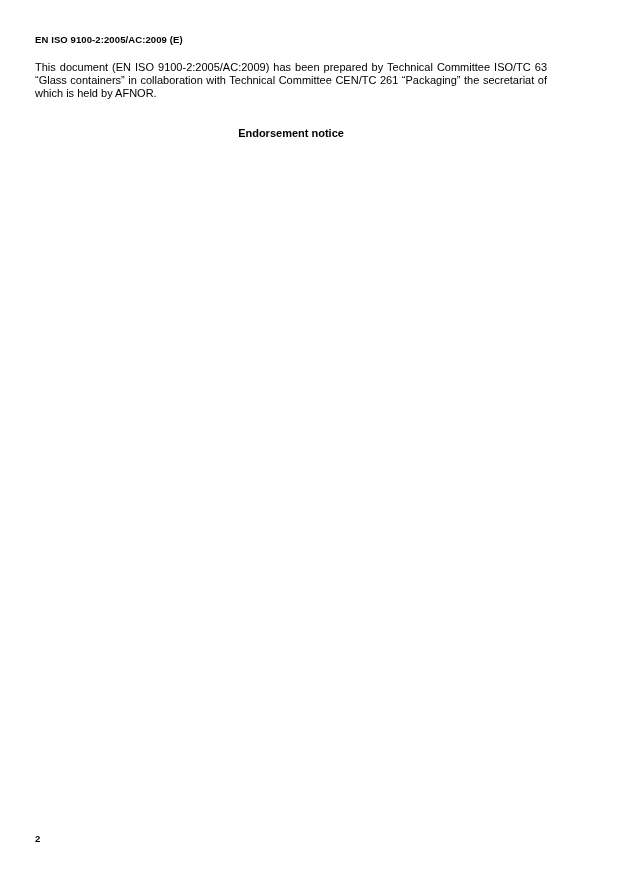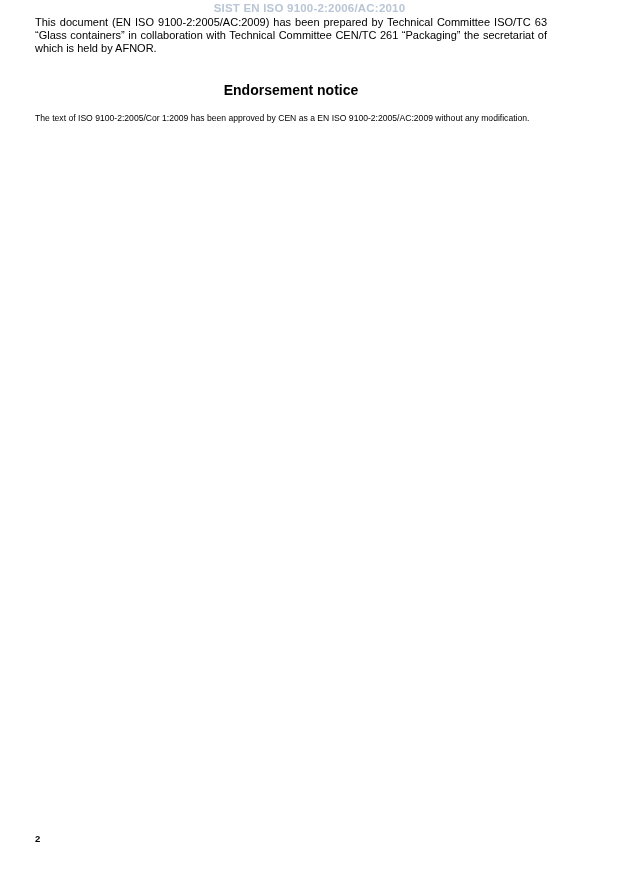--- a/index.html
+++ b/index.html
@@ -53,21 +53,21 @@
   }
   .para {
     margin-top: 16px;
     font-size: 11px;
     line-height: 13.2px;
     text-align: justify;
   }
   .endorsement-title {
     margin-top: 26px;
     text-align: center;
-    font-size: 14px;
+    font-size: 11px;
     font-weight: bold;
   }
   .para-endorsement {
     margin-top: 14px;
     font-size: 8.6px;
     line-height: 13.2px;
     text-align: justify;
   }
   .page-number {
     position: absolute;
@@ -75,29 +75,28 @@
     top: 833px;
     font-size: 9.5px;
     font-weight: bold;
   }
 </style>
 </head>
 <body>
 
 <div class="page">
 
-  <div class="watermark">SIST EN ISO 9100-2:2006/AC:2010</div>
 
   <div class="content">
 
+    <div class="doc-ref">EN ISO 9100-2:2005/AC:2009 (E)</div>
 
 
     <div class="para">This document (EN ISO 9100-2:2005/AC:2009) has been prepared by Technical Committee ISO/TC 63 “Glass containers” in collaboration with Technical Committee CEN/TC 261 “Packaging” the secretariat of which is held by AFNOR.</div>
 
     <div class="endorsement-title">Endorsement notice</div>
 
-    <div class="para-endorsement">The text of ISO 9100-2:2005/Cor 1:2009 has been approved by CEN as a EN ISO 9100-2:2005/AC:2009 without any modification.</div>
 
   </div>
 
   <div class="page-number">2</div>
 
 </div>
 
 </body></html>

